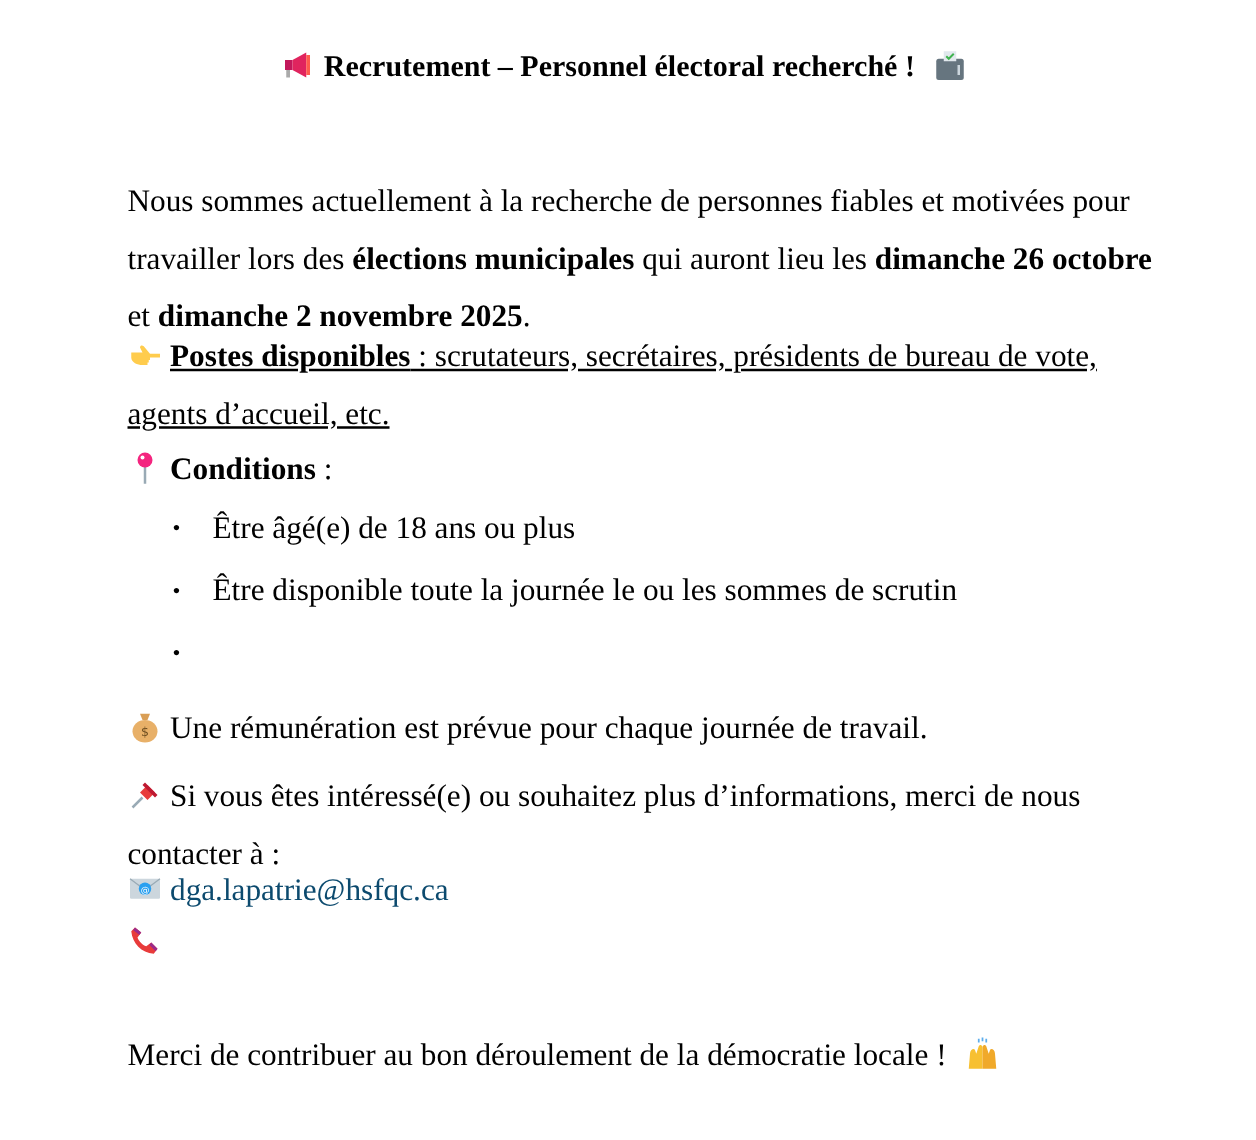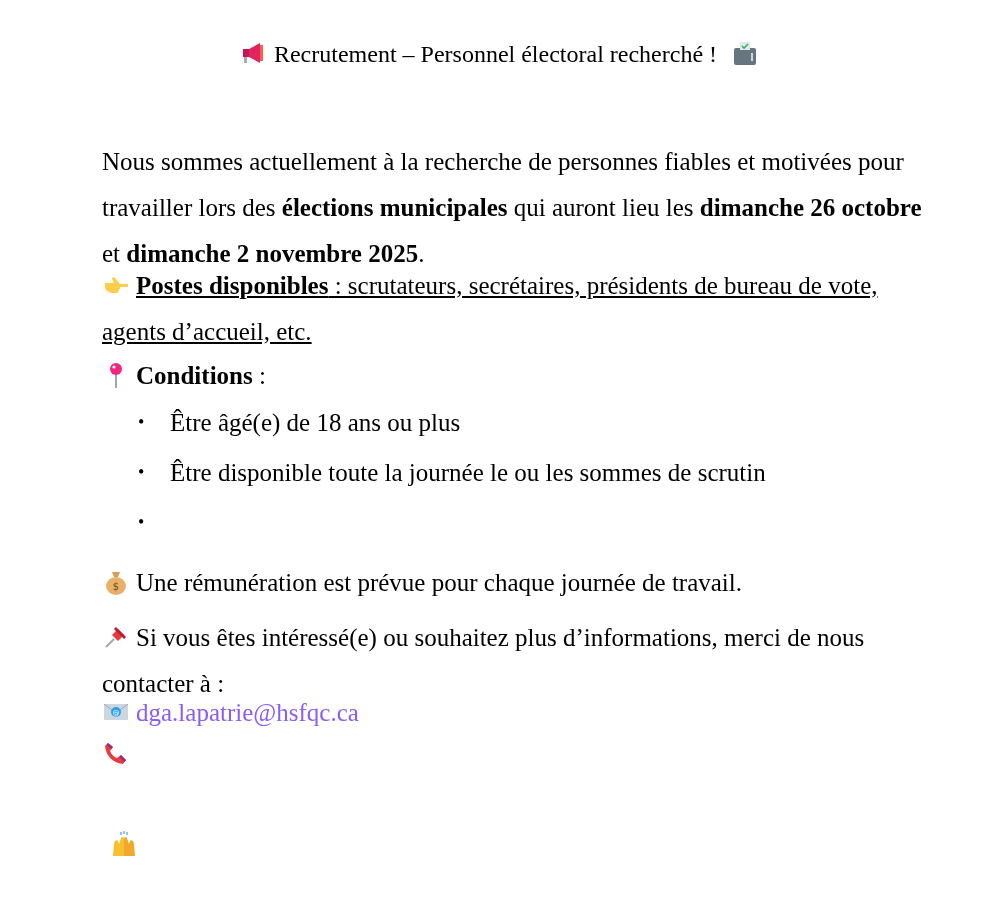--- a/index.html
+++ b/index.html
@@ -4,30 +4,30 @@
 <style>
   html, body { margin: 0; padding: 0; background: #ffffff; }
   body {
     width: 1005px; height: 912px; position: relative; overflow: hidden;
     font-family: "Liberation Serif", "DejaVu Serif", serif;
     color: #000000;
   }
   .doc { position: absolute; left: 102px; top: 0; width: 820px; }
   .title {
     position: absolute; left: 0; top: 36px; width: 1005px; text-align: center;
-    font-size: 24px; font-weight: normal; line-height: 36px;
+    font-size: 24px; font-weight: bold; line-height: 36px;
   }
   .p { font-size: 25px; line-height: 46px; margin: 0; }
   .bold { font-weight: bold; }
   .ico { display: inline-block; width: 28px; height: 28px; vertical-align: -5px; margin-right: 6px; }
   .ico svg { width: 100%; height: 100%; display: block; }
   ul.cond { list-style: none; margin: 0; padding: 0; }
   ul.cond li { font-size: 25px; line-height: 35px; position: relative; padding-left: 68px; margin-bottom: 15px; }
   ul.cond li .bullet { position: absolute; left: 36px; top: 0; font-size: 18px; }
-  .email { color: #8b5cf6; text-decoration: none; }
+  .email { color: #0c4a6e; text-decoration: none; }
 </style>
 </head>
 <body>
 
 <div class="title">
   <span class="ico">
     <svg viewBox="0 0 28 28">
         <rect x="3" y="10" width="6" height="8" fill="#c2185b"></rect>
         <polygon points="9,10 20,4 20,24 9,18" fill="#e0245e"></polygon>
         <rect x="20" y="6" width="3" height="16" fill="#ff5a4d"></rect>
@@ -105,20 +105,21 @@
   <p class="p" style="position:absolute; top:731px; width:820px;">
     <span class="ico">
       <svg viewBox="0 0 28 28">
           <path d="M6 4 l5 4 l-3 4 c1 3 4 6 7 7 l4 -3 l5 5 l-3 4 c-10 -1 -17 -8 -18 -18z" fill="#e83b3b"></path>
           <path d="M6 4 l5 4 l-1.5 2 l-5 -4z M19 16 l5 5 l-1.5 2 l-5 -5z" fill="#9c2a8a"></path>
         </svg>
     </span>
   </p>
 
   <p class="p" style="position:absolute; top:822px; width:820px;">
+    <span>Merci de contribuer au bon déroulement de la démocratie locale !</span>
     <span class="ico" style="margin-left:8px">
       <svg viewBox="0 0 28 28">
           <path d="M3 26 l1 -12 c0 -3 3 -5 4 -3 l1 3 l2 -6 c1 -2 3 -1 3 1 v17z" fill="#f7c031"></path>
           <path d="M25 26 l-1 -12 c0 -3 -3 -5 -4 -3 l-1 3 l-2 -6 c-1 -2 -3 -1 -3 1 v17z" fill="#f0a92a"></path>
           <line x1="11" y1="2" x2="11" y2="5" stroke="#5dadec" stroke-width="1.4"></line>
           <line x1="14" y1="1" x2="14" y2="4" stroke="#5dadec" stroke-width="1.4"></line>
           <line x1="17" y1="2" x2="17" y2="5" stroke="#5dadec" stroke-width="1.4"></line>
         </svg>
     </span>
   </p>

